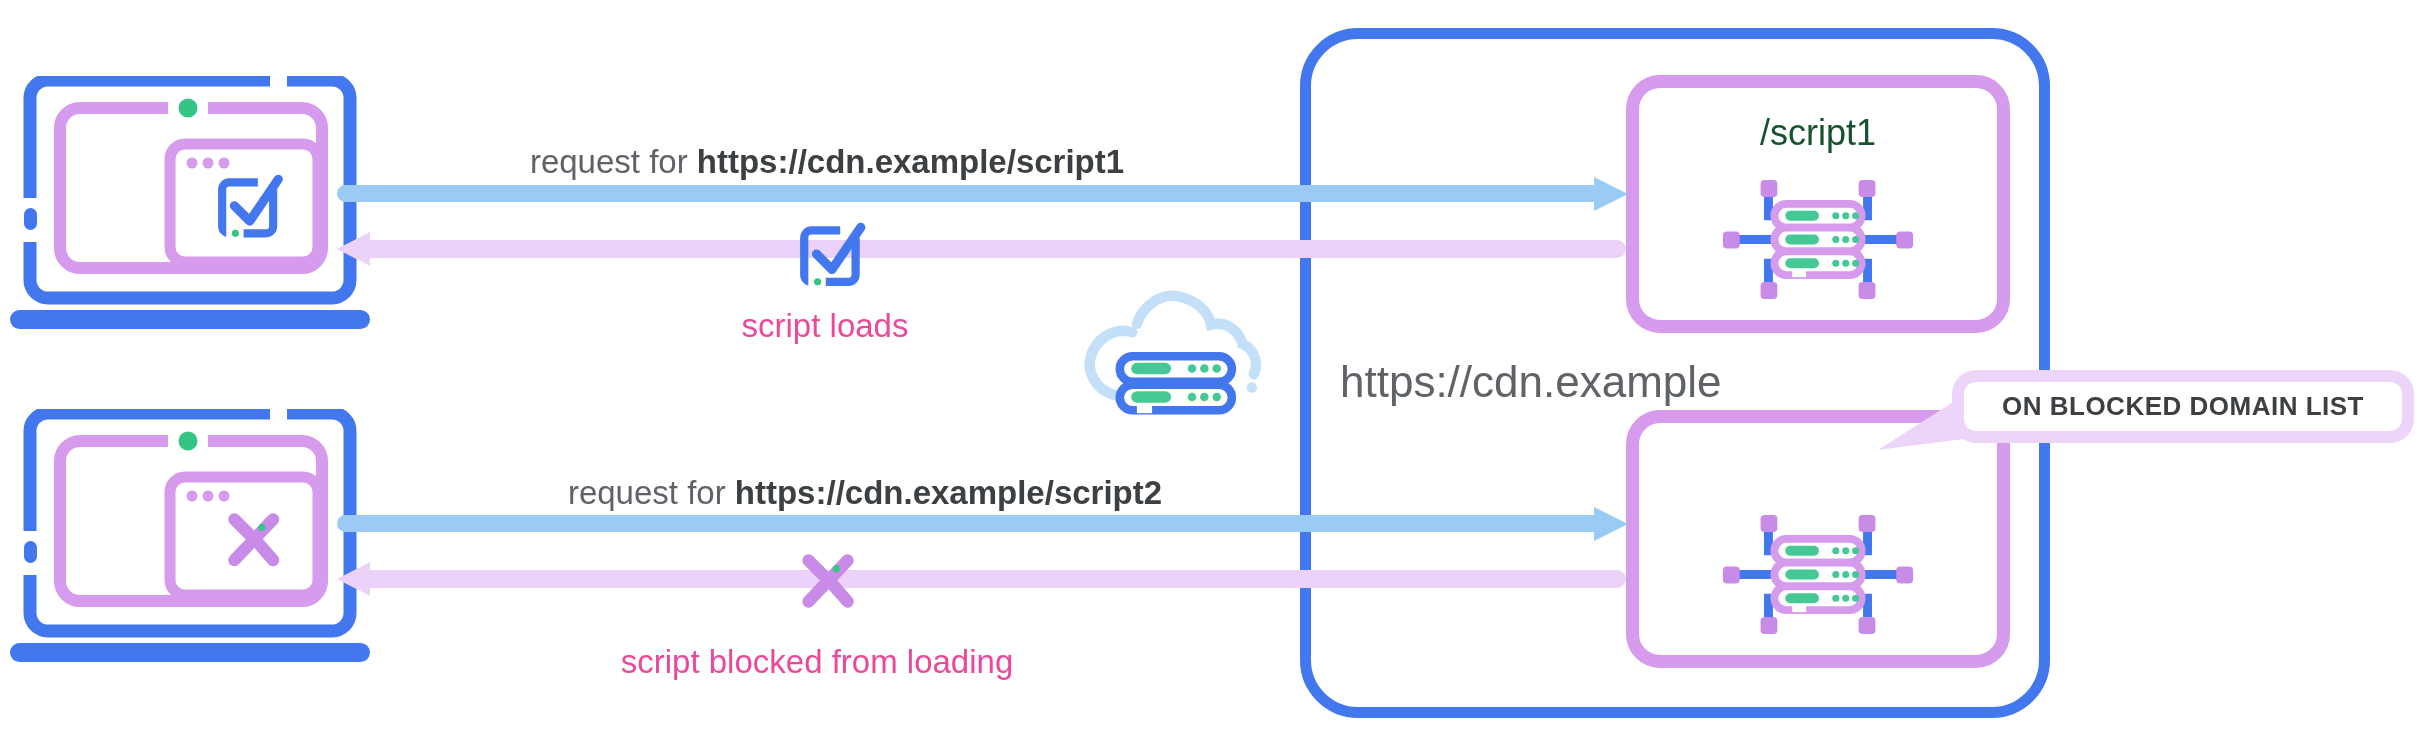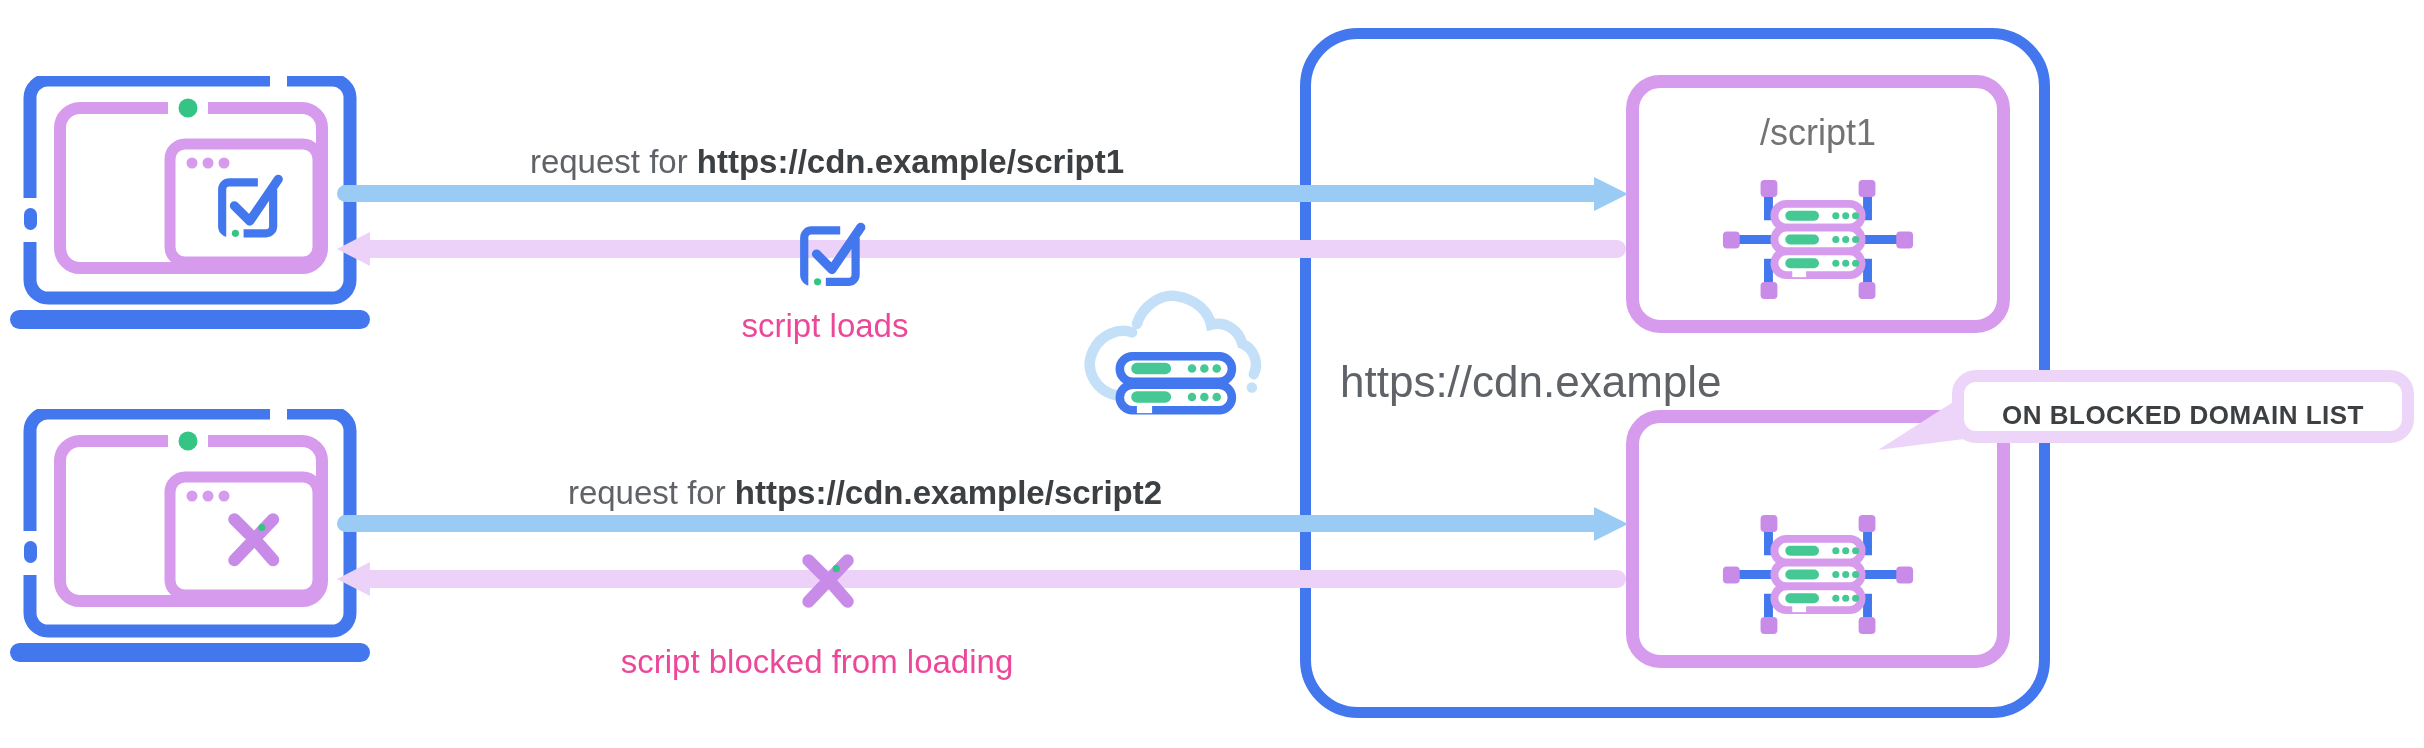--- a/index.html
+++ b/index.html
@@ -8,40 +8,40 @@
     font-family:"Liberation Sans",sans-serif;
   }
   .abs{position:absolute;}
   
   .cdn-box{left:1300px;top:28px;width:728px;height:668px;border:11px solid #4377EE;border-radius:58px;background:#fff;z-index:1;}
   .cdn-host{left:1340px;top:357px;font-size:44px;color:#5F6368;z-index:2;white-space:nowrap;}
   
   .ep-box{left:1626px;width:358px;height:232px;border:13px solid #D69BEC;border-radius:34px;background:#fff;z-index:4;}
   .ep-box.ep1{top:75px;}
   .ep-box.ep2{top:410px;}
-  .ep-label{position:absolute;left:0;top:24px;width:100%;text-align:center;font-size:36px;color:#737373;}
+  .ep-label{position:absolute;left:0;top:24px;width:100%;text-align:center;font-size:36px;color:#14532d;}
   .ep-server{position:absolute;left:50%;top:92px;transform:translateX(-50%);width:206px;height:119px;}
   
   .laptop{left:8px;width:368px;height:258px;z-index:2;}
   .laptop.l1{top:76px;}
   .laptop.l2{top:409px;}
   
   .shaft-blue{background:#99CBF4;height:17px;border-radius:9px 0 0 9px;z-index:5;}
   .head-blue{width:0;height:0;border-top:17px solid transparent;border-bottom:17px solid transparent;border-left:34px solid #99CBF4;z-index:5;}
   .shaft-purple{background:#ECD2F8;height:18px;border-radius:0 9px 9px 0;z-index:5;}
   .head-purple{width:0;height:0;border-top:17px solid transparent;border-bottom:17px solid transparent;border-right:33px solid #ECD2F8;z-index:5;}
   
   .req-label{transform:translateX(-50%);white-space:nowrap;font-size:33px;color:#5F6368;z-index:6;}
   .req-label b{color:#3C4043;font-weight:700;}
   .caption{transform:translateX(-50%);white-space:nowrap;font-size:33px;color:#ec4899;z-index:6;}
   .mini-icon{z-index:6;}
   .cloud{left:1078px;top:282px;width:190px;height:154px;z-index:3;}
   
   .bubble{left:1952px;top:370px;width:438px;height:49px;border:12px solid #EDD5F9;border-radius:24px;background:#fff;z-index:10;
-    display:flex;align-items:flex-end;justify-content:center;}
+    display:flex;align-items:center;justify-content:center;}
   .bubble-text{font-size:26px;font-weight:700;color:#3C4043;letter-spacing:0.5px;white-space:nowrap;}
   .bubble-tail{left:1876px;top:388px;width:96px;height:70px;z-index:9;}
 </style>
 </head>
 <body>
 
 <div class="canvas">
 
   <svg width="0" height="0" style="position:absolute" aria-hidden="true">
     <defs>

